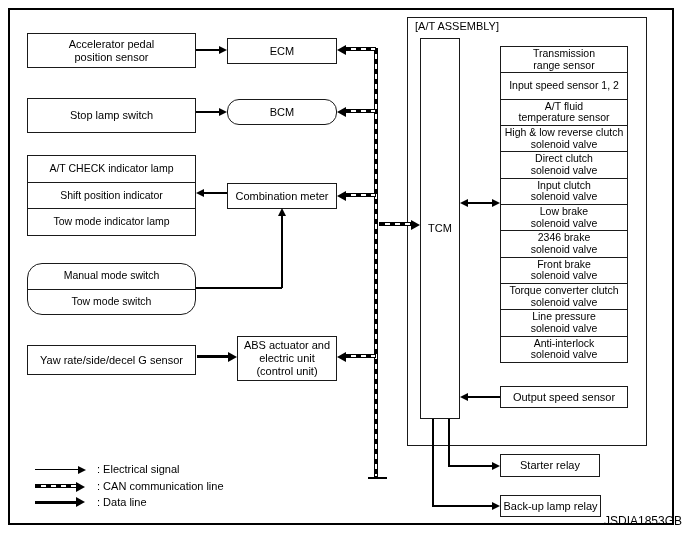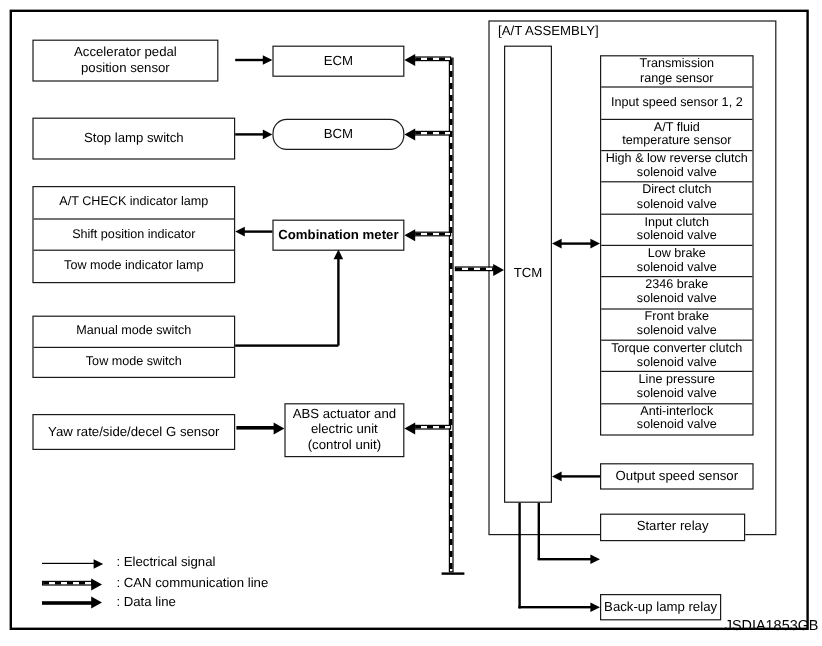--- a/index.html
+++ b/index.html
@@ -33,40 +33,40 @@
   .lbl{position:absolute;font-size:11px;white-space:nowrap;}
   .figcode{position:absolute;left:604px;top:514px;font-size:12px;white-space:nowrap;}
   .atlabel{position:absolute;left:415px;top:20px;font-size:11px;white-space:nowrap;background:#fff;}
 </style>
 </head>
 <body>
 
 <div id="canvas">
   <div class="outer"></div>
 
-  <div class="box" style="left:27px;top:33px;width:155px;height:35px;">Accelerator pedal
+  <div class="box" style="left:27px;top:33px;width:169px;height:35px;">Accelerator pedal
 position sensor</div>
   <div class="box" style="left:27px;top:98px;width:169px;height:35px;">Stop lamp switch</div>
 
   <div class="stack" style="left:27px;top:155px;width:169px;height:81px;">
     <div>A/T CHECK indicator lamp</div>
     <div>Shift position indicator</div>
     <div>Tow mode indicator lamp</div>
   </div>
 
-  <div class="stack" style="left:27px;top:263px;width:169px;height:52px;">
+  <div class="stack" style="left:27px;top:263px;width:169px;height:52px;border-radius:15px;">
     <div>Manual mode switch</div>
     <div>Tow mode switch</div>
   </div>
 
   <div class="box" style="left:27px;top:345px;width:169px;height:30px;">Yaw rate/side/decel G sensor</div>
 
   <div class="box" style="left:227px;top:38px;width:110px;height:26px;">ECM</div>
   <div class="box" style="left:227px;top:99px;width:110px;height:26px;border-radius:12px;">BCM</div>
-  <div class="box" style="left:227px;top:183px;width:110px;height:26px;font-weight:bold;">Combination meter</div>
+  <div class="box" style="left:227px;top:183px;width:110px;height:26px;">Combination meter</div>
   <div class="box" style="left:237px;top:336px;width:100px;height:45px;">ABS actuator and
 electric unit
 (control unit)</div>
 
   <div class="box" style="left:407px;top:17px;width:240px;height:429px;border-width:1.5px;"></div>
   <div class="atlabel">[A/T ASSEMBLY]</div>
   <div class="box" style="left:420px;top:38px;width:40px;height:381px;font-size:11px;">TCM</div>
 
   <div class="stack" style="left:500px;top:46px;width:128px;height:317px;">
     <div>Transmission
@@ -89,21 +89,21 @@
     <div>Torque converter clutch
 solenoid valve</div>
     <div>Line pressure
 solenoid valve</div>
     <div>Anti-interlock
 solenoid valve</div>
   </div>
 
   <div class="box" style="left:500px;top:386px;width:128px;height:22px;">Output speed sensor</div>
 
-  <div class="box" style="left:500px;top:428px;width:121px;height:23px;">Starter relay</div>
+  <div class="box" style="left:500px;top:454px;width:100px;height:23px;">Starter relay</div>
   <div class="box" style="left:500px;top:495px;width:101px;height:22px;">Back-up lamp relay</div>
 
   <div class="hline" style="left:196px;top:49px;width:26px;"></div>
   <div class="arrR" style="left:219px;top:46px;"></div>
 
   <div class="hline" style="left:196px;top:111px;width:26px;"></div>
   <div class="arrR" style="left:219px;top:108px;"></div>
 
   <div class="hline" style="left:203px;top:192px;width:24px;"></div>
   <div class="arrL" style="left:196px;top:189px;"></div>

